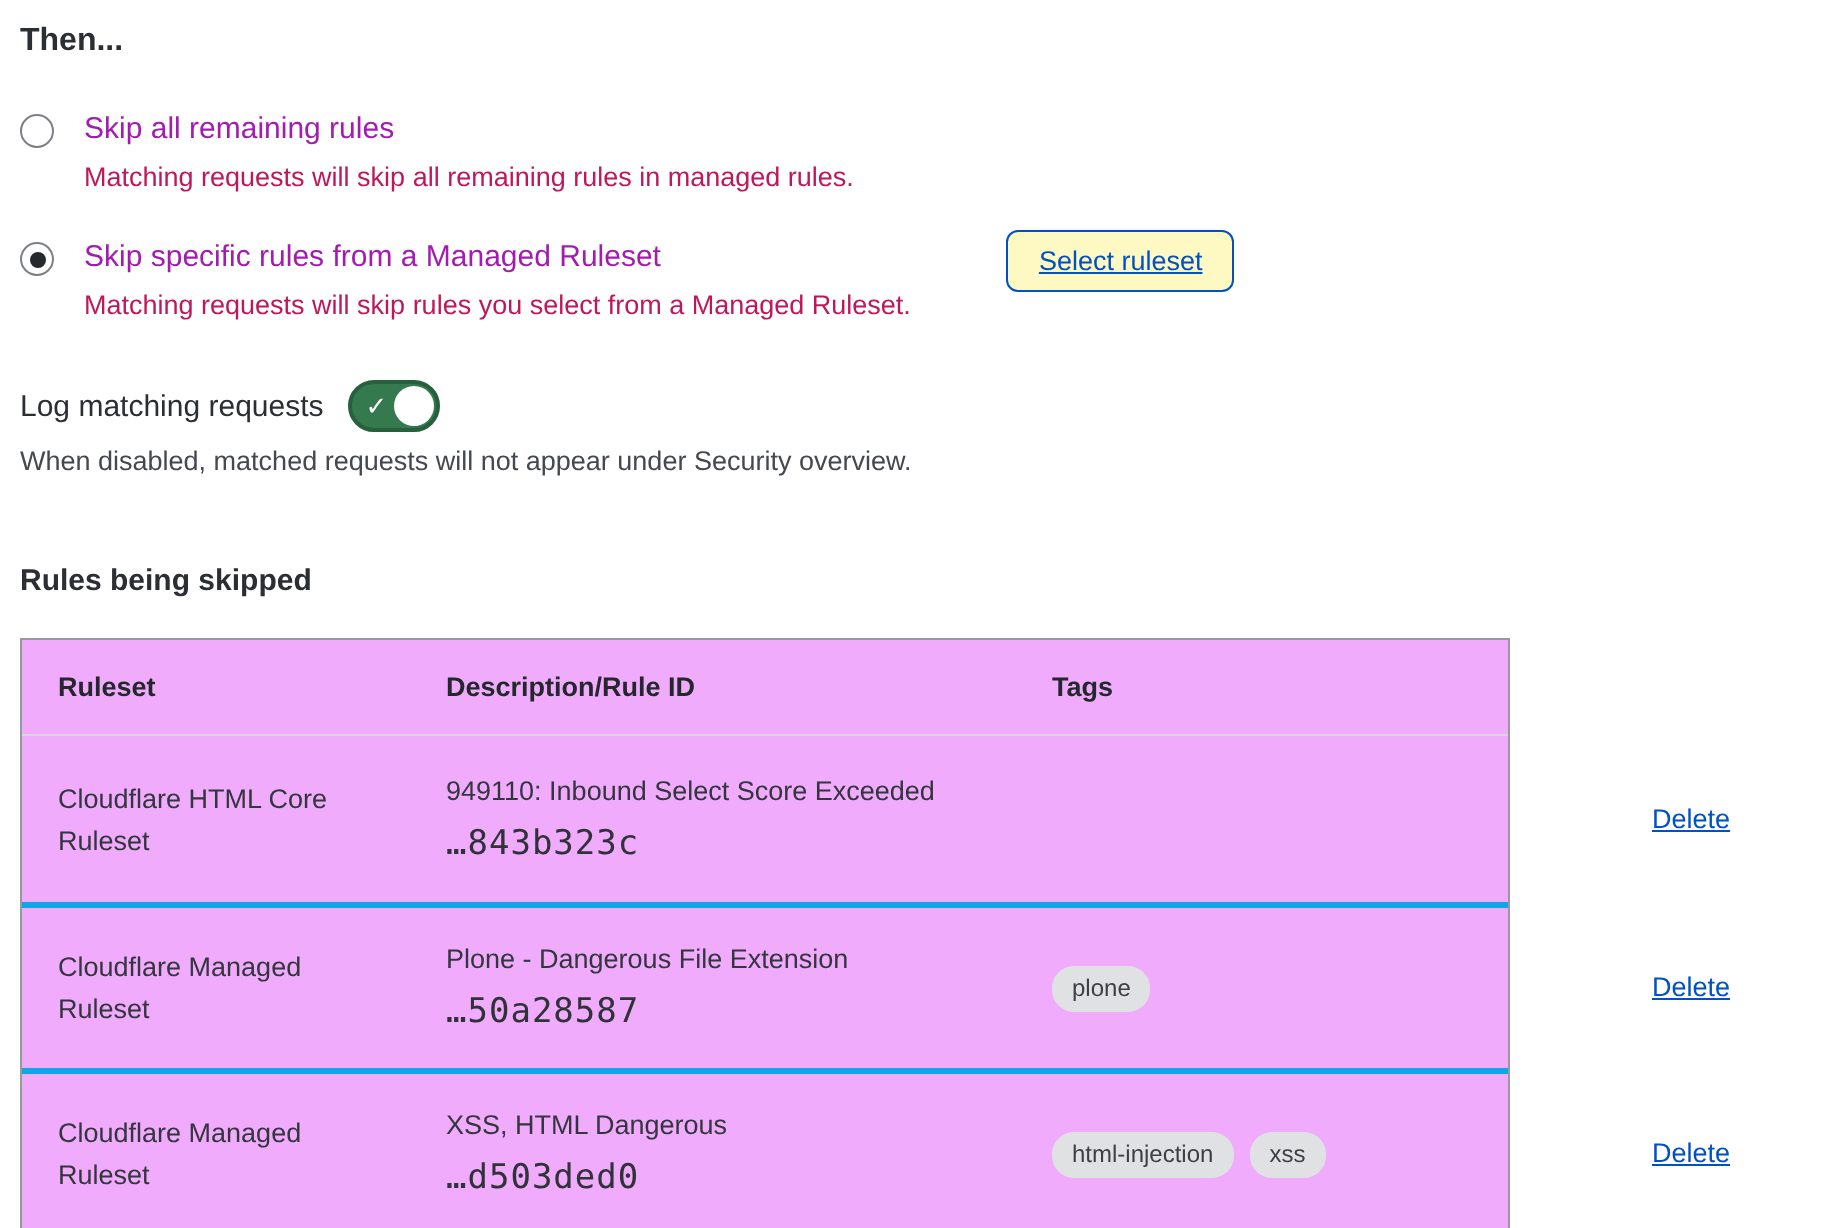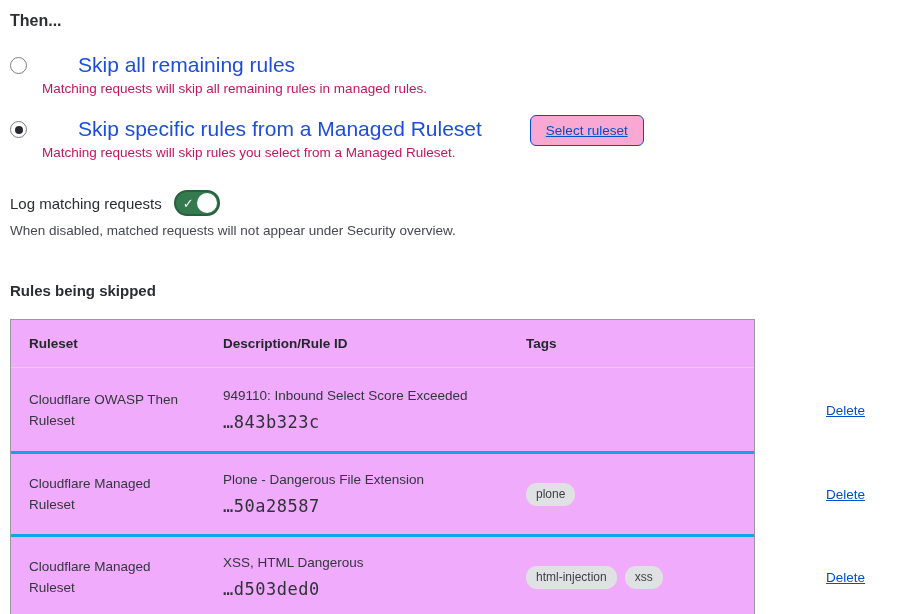--- a/index.html
+++ b/index.html
@@ -38,37 +38,36 @@
     content: "";
     position: absolute;
     left: 50%; top: 50%;
     transform: translate(-50%, -50%);
     width: 8px; height: 8px;
     border-radius: 50%;
     background: #26292e;
   }
   .option-text { margin-left: 15px; }
   .option-label {
-    font-size: 21px;
-    color: #1d4ed8;
+    font-size: 15px;
+    color: #a21caf;
     line-height: 22px;
     margin-bottom: 3px;
     cursor: pointer;
-    margin-left: 36px;
   }
   .option-desc {
     font-size: 13.5px;
     color: #be185d;
     line-height: 19px;
   }
   .select-btn {
     margin-left: 48px;
     margin-top: -3px;
     flex: none;
-    background: #f9a8d4;
+    background: #fef9c3;
     border: 1px solid #0051c3;
     border-radius: 6px;
     padding: 7px 15px;
     font-family: "Liberation Sans", sans-serif;
     font-size: 13.5px;
     color: #0051c3;
     text-decoration: underline;
     cursor: pointer;
   }
 
@@ -214,21 +213,21 @@
   <div class="rules-table">
 
     <div class="t-row t-header">
       <div class="th">Ruleset</div>
       <div class="th">Description/Rule ID</div>
       <div class="th">Tags</div>
       <div class="th"></div>
     </div>
 
     <div class="t-row t-body-row">
-      <div class="cell-ruleset">Cloudflare OWASP Then Ruleset</div>
+      <div class="cell-ruleset">Cloudflare HTML Core Ruleset</div>
       <div class="cell-desc">
         <div class="desc-line">949110: Inbound Select Score Exceeded</div>
         <div class="rule-id">…843b323c</div>
       </div>
       <div class="cell-tags"></div>
       <div class="cell-action">
         <span class="delete-link">Delete</span>
       </div>
     </div>
 

